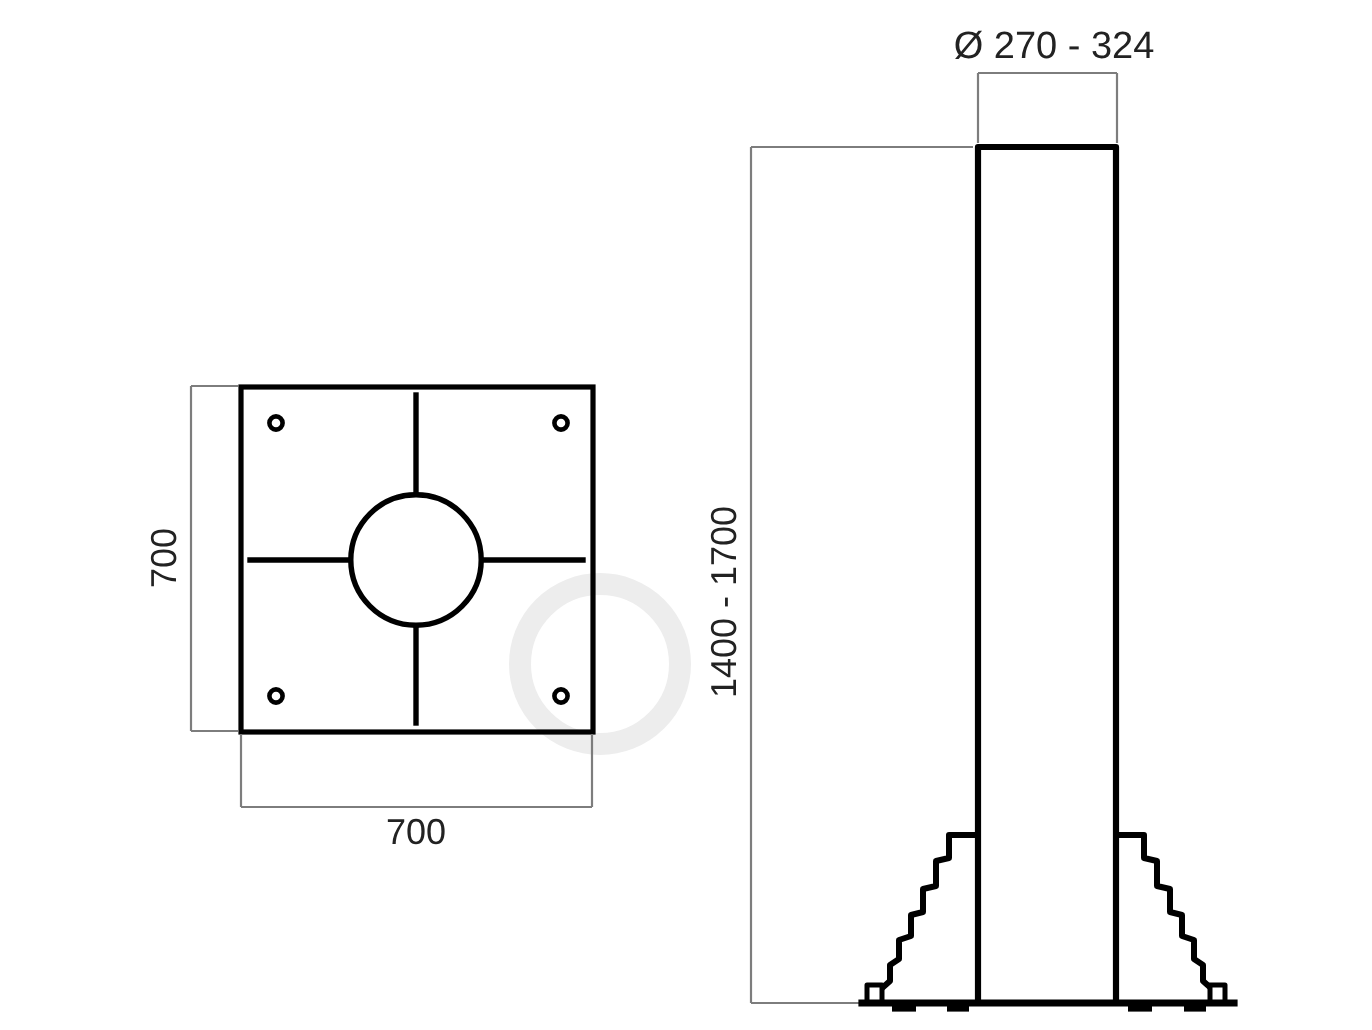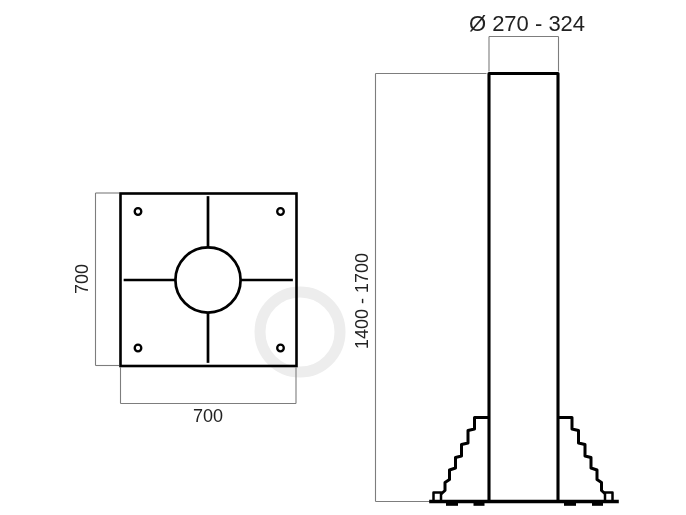--- a/index.html
+++ b/index.html
@@ -16,21 +16,21 @@
     position: absolute;
     width: 160px;
     height: 22px;
     line-height: 22px;
     text-align: center;
     color: #222222;
     font-size: 18px;
     white-space: nowrap;
     user-select: none;
   }
-  .dim-label.big { font-size: 22px; }
+  .dim-label.big { font-size: 19px; }
   .rot { transform: rotate(-90deg); }
 </style>
 </head>
 <body>
 
 <div class="stage">
 
   <svg width="686" height="515" viewBox="0 0 686 515">
 
     <circle cx="300" cy="332" r="40" fill="none" stroke="#ededed" stroke-width="11"></circle>

